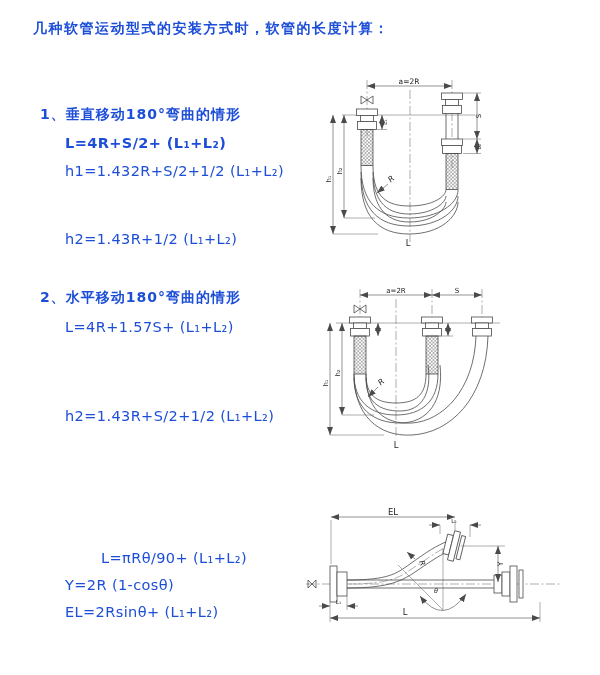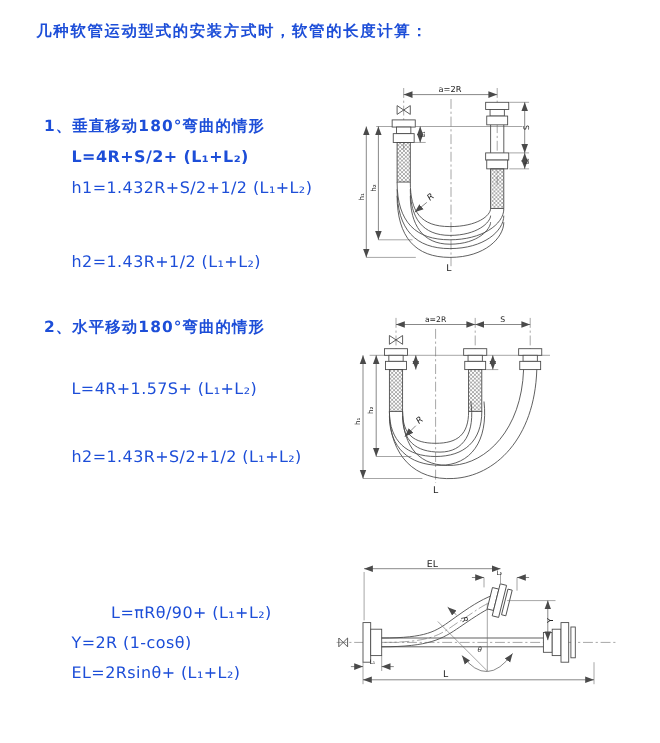--- a/index.html
+++ b/index.html
@@ -22,21 +22,21 @@
 <div class="page">
 
   <div class="title">几种软管运动型式的安装方式时，软管的长度计算：</div>
 
   <div class="heading" style="left:40px;top:106px;">1、垂直移动180°弯曲的情形</div>
   <div class="formula" style="left:65px;top:135px;font-weight:bold;">L=4R+S/2+ (L₁+L₂)</div>
   <div class="formula" style="left:65px;top:163px;">h1=1.432R+S/2+1/2 (L₁+L₂)</div>
   <div class="formula" style="left:65px;top:191px;margin-top:40px;">h2=1.43R+1/2 (L₁+L₂)</div>
 
   <div class="heading" style="left:40px;top:289px;">2、水平移动180°弯曲的情形</div>
-  <div class="formula" style="left:65px;top:346px;">L=4R+1.57S+ (L₁+L₂)</div>
+  <div class="formula" style="left:65px;top:319px;">L=4R+1.57S+ (L₁+L₂)</div>
   <div class="formula" style="left:65px;top:408px;">h2=1.43R+S/2+1/2 (L₁+L₂)</div>
 
   <div class="formula" style="left:65px;top:550px;margin-left:36px;">L=πRθ/90+ (L₁+L₂)</div>
   <div class="formula" style="left:65px;top:577px;">Y=2R (1-cosθ)</div>
   <div class="formula" style="left:65px;top:604px;">EL=2Rsinθ+ (L₁+L₂)</div>
 
   <svg style="left:320px;top:76px;" width="200" height="180" viewBox="0 0 200 180">
     <defs>
       <marker id="mA" orient="auto-start-reverse" markerUnits="userSpaceOnUse" markerWidth="9" markerHeight="8" refX="8" refY="4">
         <path d="M0,1 L8,4 L0,7 Z" fill="#4a4a4a"></path>

